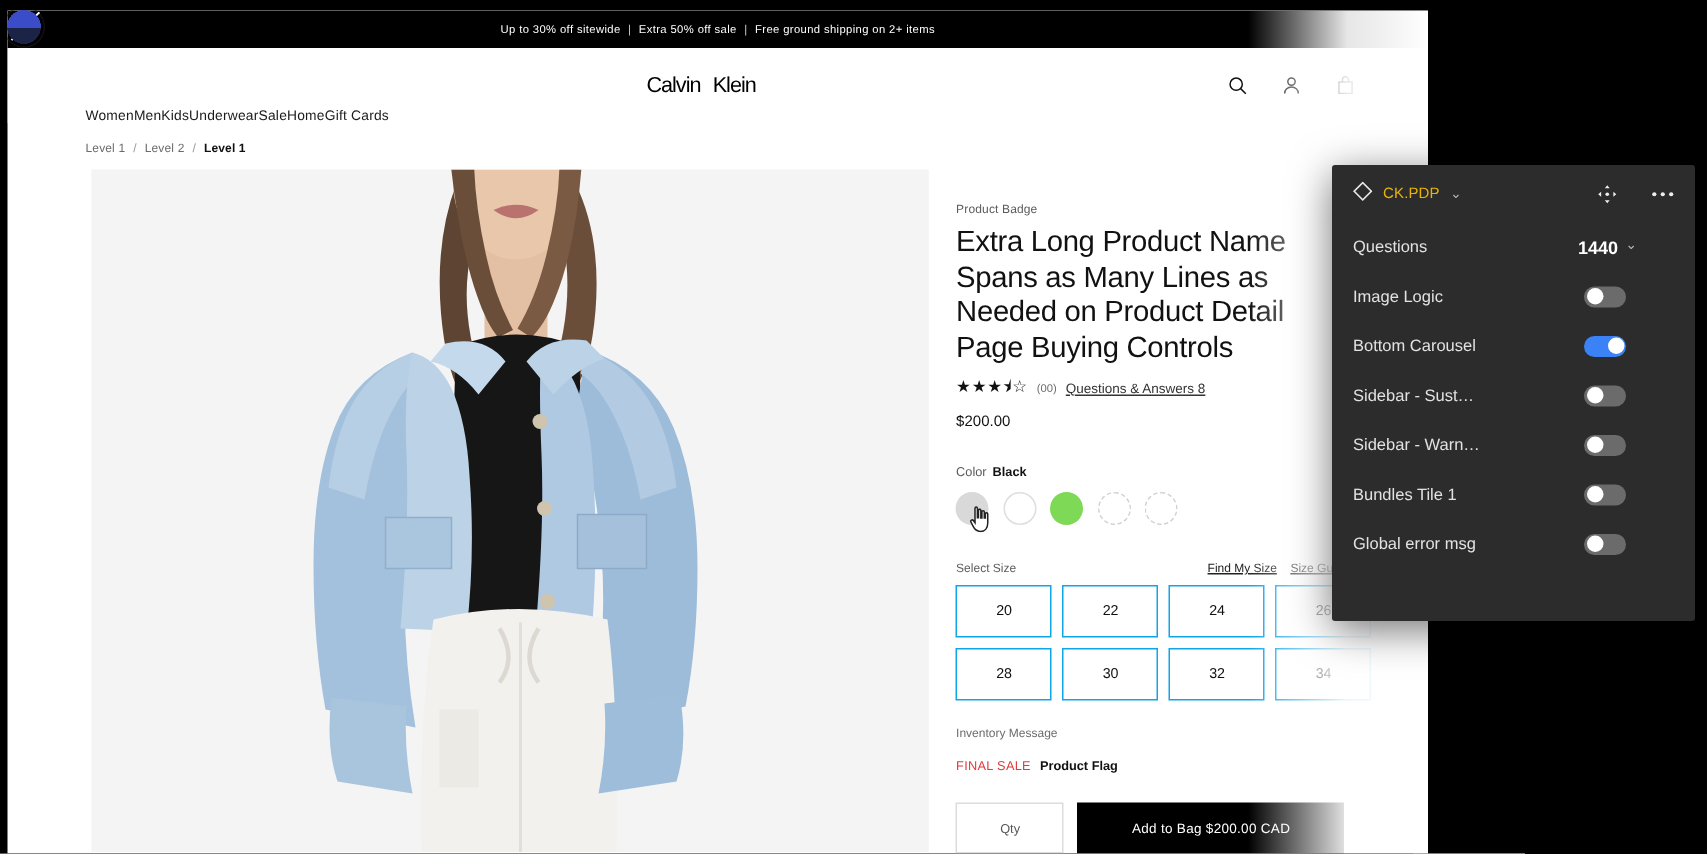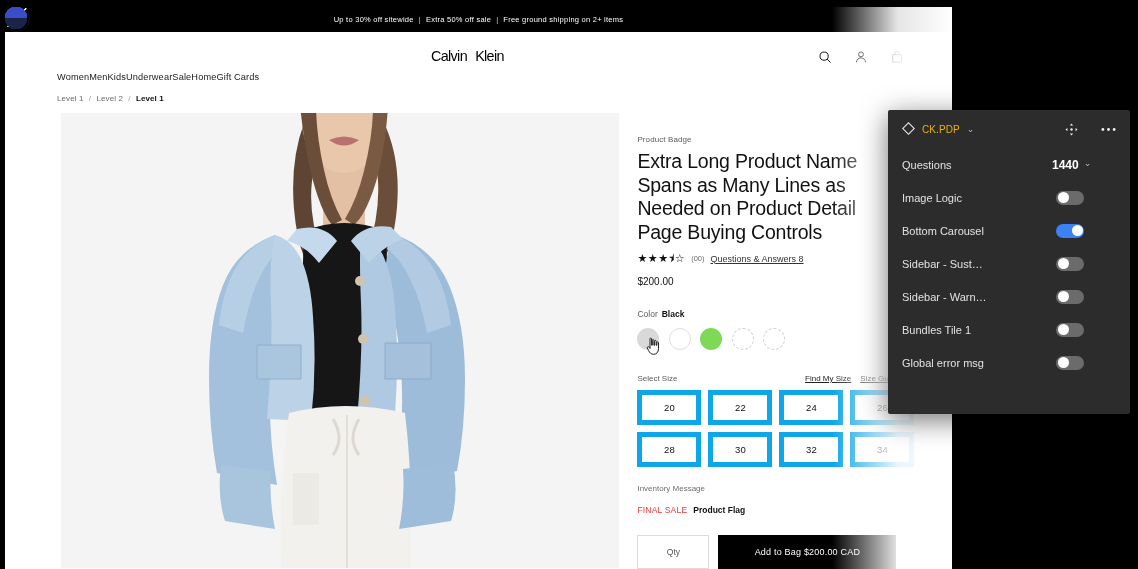--- a/index.html
+++ b/index.html
@@ -75,21 +75,21 @@
 
   .cursor{position:absolute;left:9px;top:9px;width:16px;height:18px;pointer-events:none;}
 
   .sizehdr{display:flex;align-items:center;margin:24px 0 7px 0;width:262px;}
   .sizehdr .lbl{font-size:8px;color:#5b5b5b;}
   .sizehdr .links{margin-left:auto;display:flex;gap:9px;}
   .sizehdr .links a{font-size:8px;color:#222;text-decoration:underline;white-space:nowrap;}
 
   .sizegrid{display:grid;grid-template-columns:repeat(4,64px);gap:7px 7px;}
   .szbtn{
-    height:35px;border:5px solid #0ea5e9;background:#fff;
+    height:35px;border:1px solid #0ea5e9;background:#fff;
     display:flex;align-items:center;justify-content:center;
     font-size:9.5px;color:#111;box-sizing:border-box;
   }
   .inv{font-size:8px;color:#6d6d6d;margin:17px 0 12px 0;}
   .flagrow{display:flex;align-items:baseline;gap:6px;margin-bottom:20px;}
   .final{font-size:8.5px;color:#e03b3b;letter-spacing:.2px;}
   .pflag{font-size:8.5px;color:#111;font-weight:bold;}
 
   .cartrow{display:flex;gap:9px;}
   .qty{width:72px;height:34px;border:1px solid #dcdcdc;display:flex;align-items:center;

